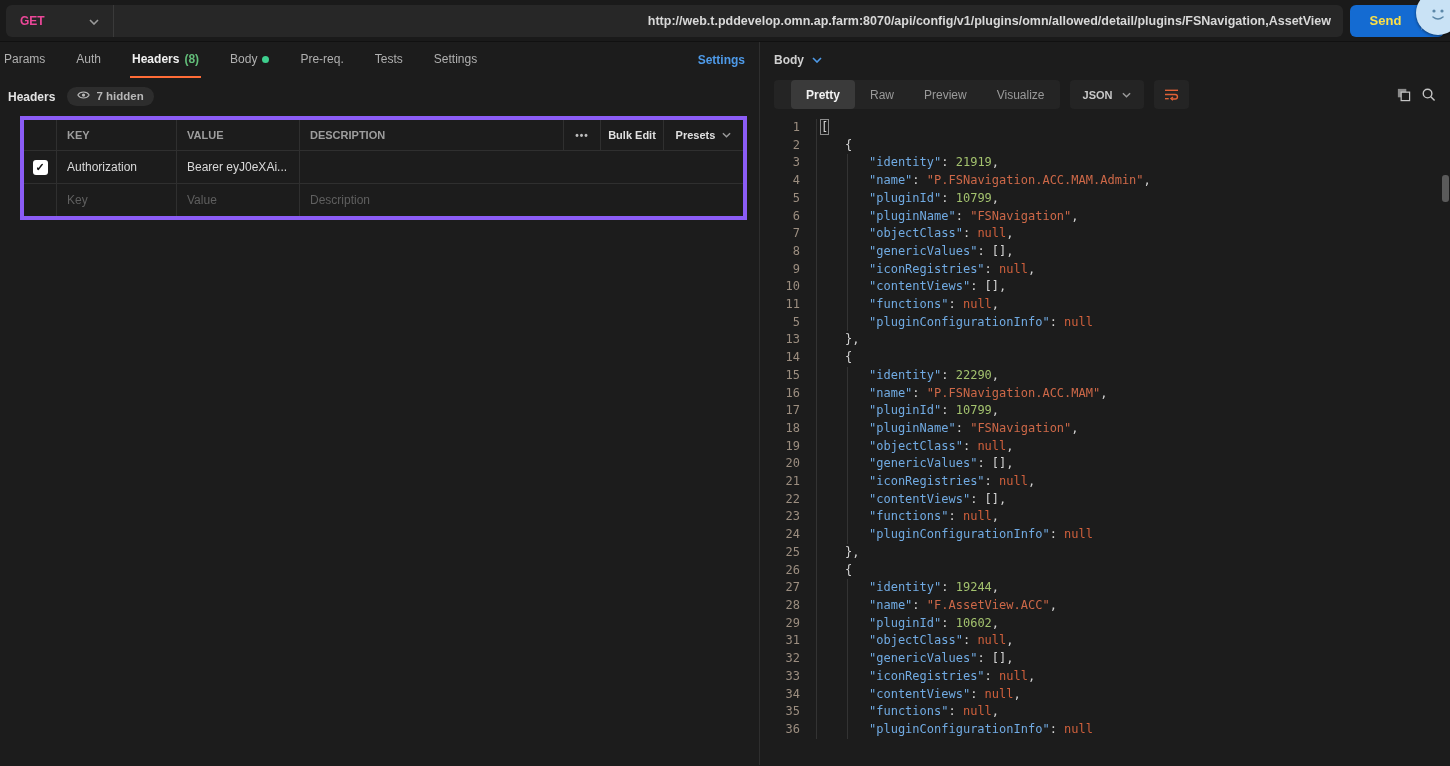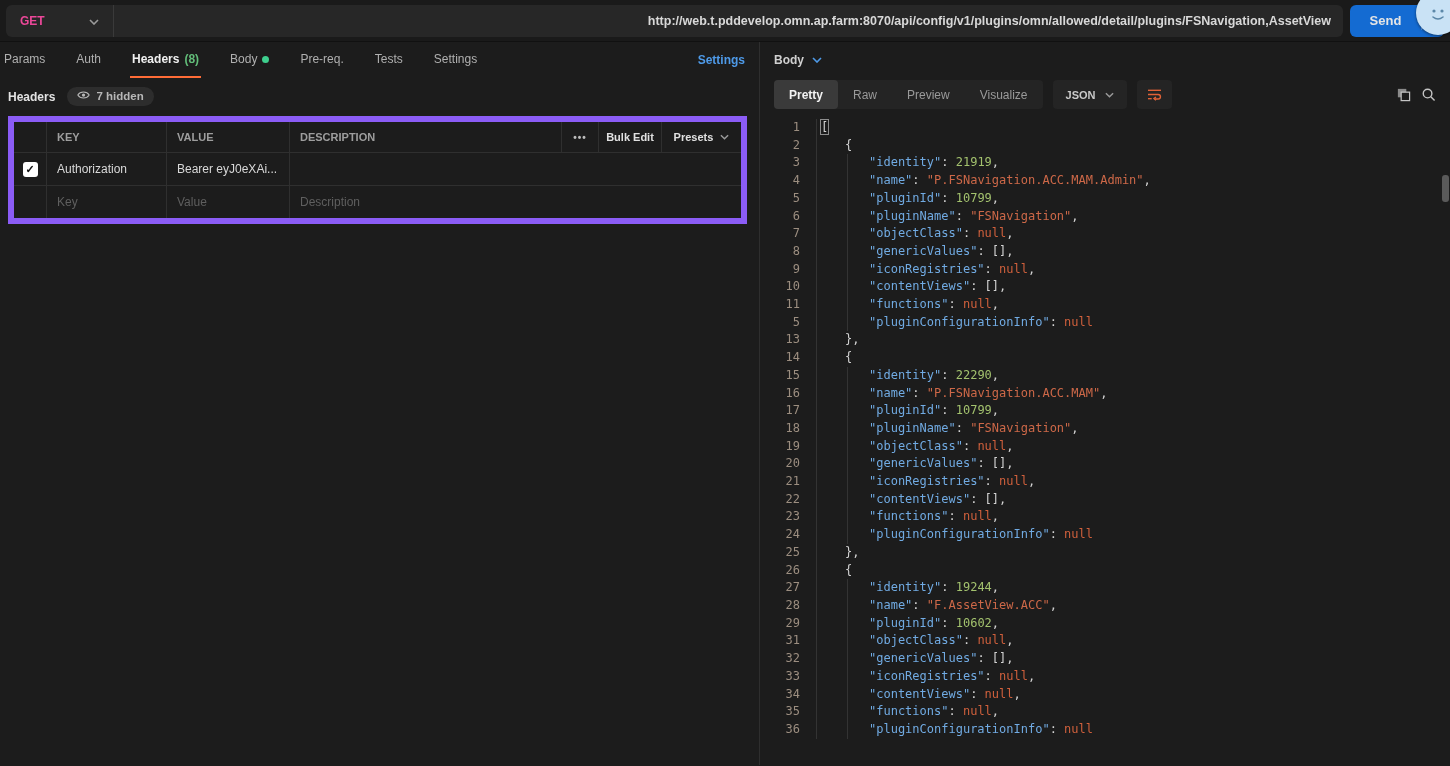--- a/index.html
+++ b/index.html
@@ -13,21 +13,21 @@
     background:#272727; border-radius:6px; }
   .method-select { width:108px; display:flex; align-items:center; justify-content:space-between;
     padding:0 14px; border-right:1px solid #3a3a3a; color:#ec4899; font-weight:700; font-size:12px;
     cursor:pointer; }
   .chev { stroke:#9a9a9a; fill:none; stroke-width:1.6; }
   .url-input { flex:1; background:transparent; border:none; outline:none; color:#d8d8d8;
     font-family:"Liberation Sans", sans-serif; font-size:12.5px; font-weight:600; padding:0 12px;text-align:right; }
   .send-btn { width:94px; height:32px; background:#146bd2; border:none; border-radius:6px;
     color:#fff; display:flex; align-items:center; cursor:pointer; margin-right:2px;
     font-family:"Liberation Sans", sans-serif; }
-  .send-label { flex:1; text-align:center; font-size:13px; font-weight:700; color:#e5e5e5; }
+  .send-label { flex:1; text-align:center; font-size:13px; font-weight:700; color:#fde047; }
   .send-sep { width:1px; height:18px; background:rgba(255,255,255,.3); }
   .send-caret { width:22px; display:flex; align-items:center; justify-content:center; }
   .send-caret svg { stroke:#fff; }
   .avatar-bubble { position:absolute; right:-10px; top:-9px; width:44px; height:44px;
     border-radius:50%; background:#c9e2f5; z-index:6; display:flex; align-items:center;
     justify-content:center; box-shadow:0 1px 3px rgba(0,0,0,.5); }
 
   
   .panes { display:flex; height:723px; }
   .left-pane { width:760px; border-right:1px solid #2e2e2e; display:flex; flex-direction:column; }
@@ -45,21 +45,21 @@
     font-size:12px; cursor:pointer; }
 
   
   .sec-row { display:flex; align-items:center; gap:12px; padding:9px 8px 8px; }
   .sec-title { font-size:12px; font-weight:700; color:#e2e2e2; }
   .hidden-pill { display:flex; align-items:center; gap:6px; background:#2d2d2d;
     border-radius:12px; padding:3px 10px 4px; color:#b8b8b8; font-size:11.5px; font-weight:600;
     cursor:pointer; }
 
   
-  .kv-table { margin:2px 12px 0 8px; border:6px solid #8b5cf6; font-size:12px; }
+  .kv-table { margin:2px 12px 0 20px; border:4px solid #8b5cf6; font-size:12px; }
   .kv-row { display:flex; align-items:center; height:33px; border-top:1px solid #2f2f2f; }
   .kv-row.head { height:30px; border-top:none; color:#9e9e9e; font-weight:700; font-size:11px; }
   .cell { padding:0 10px; display:flex; align-items:center; height:100%; }
   .c-check { width:32px; justify-content:center; padding:0; }
   .c-key { width:120px; border-left:1px solid #2f2f2f; }
   .c-val { width:123px; border-left:1px solid #2f2f2f; }
   .c-desc { flex:1; border-left:1px solid #2f2f2f; }
   .c-more { width:37px; border-left:1px solid #2f2f2f; justify-content:center;
     color:#bdbdbd; font-size:10px; letter-spacing:1px; cursor:pointer; }
   .c-bulk { width:63px; border-left:1px solid #2f2f2f; justify-content:center;
@@ -85,21 +85,21 @@
   .meta-sep { width:1px; height:16px; background:#3a3a3a; }
   .save-resp { display:flex; align-items:center; gap:7px; color:#4e9ae8; font-weight:700;
     cursor:pointer; }
   .save-resp .chev { stroke:#4e9ae8; }
 
   
   .resp-toolbar { display:flex; align-items:center; gap:10px; padding:2px 14px 7px; }
   .seg { display:flex; background:#242424; border-radius:4px; height:29px; align-items:stretch; }
   .seg-btn { padding:0 15px; display:flex; align-items:center; font-size:12px; color:#9a9a9a;
     border-radius:4px; cursor:pointer; }
-  .seg-btn.active { background:#3a3a3a; color:#f2f2f2; font-weight:600; }
+  .seg-btn.active { background:#3a3a3a; color:#f2f2f2; font-weight:600;margin-left:17px; }
   .fmt-dd { height:29px; background:#242424; border-radius:4px; display:flex; align-items:center;
     gap:9px; padding:0 13px; color:#c9c9c9; font-size:11px; font-weight:700; cursor:pointer; }
   .wrap-btn { width:35px; height:29px; background:#242424; border-radius:4px; display:flex;
     align-items:center; justify-content:center; cursor:pointer; }
   .toolbar-spacer { flex:1; }
   .tb-icon { display:flex; align-items:center; cursor:pointer; }
 
   
   .code-wrap { flex:1; overflow:hidden; font-family:"DejaVu Sans Mono", monospace;
     font-size:12px; line-height:17.7px; padding-top:3px; }

